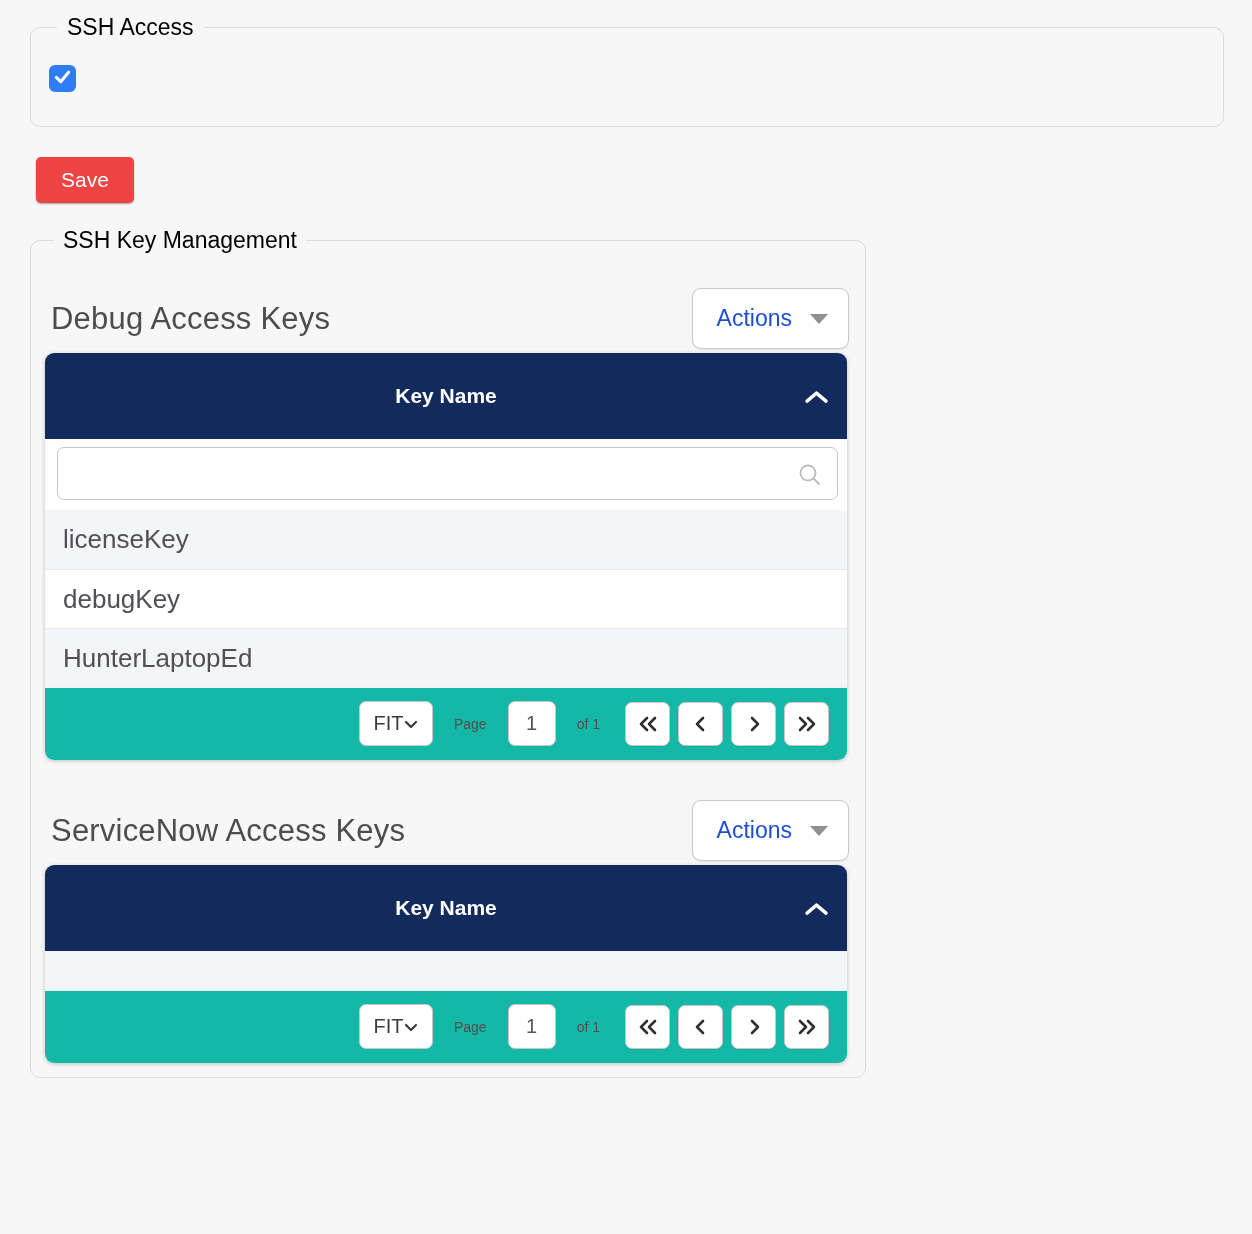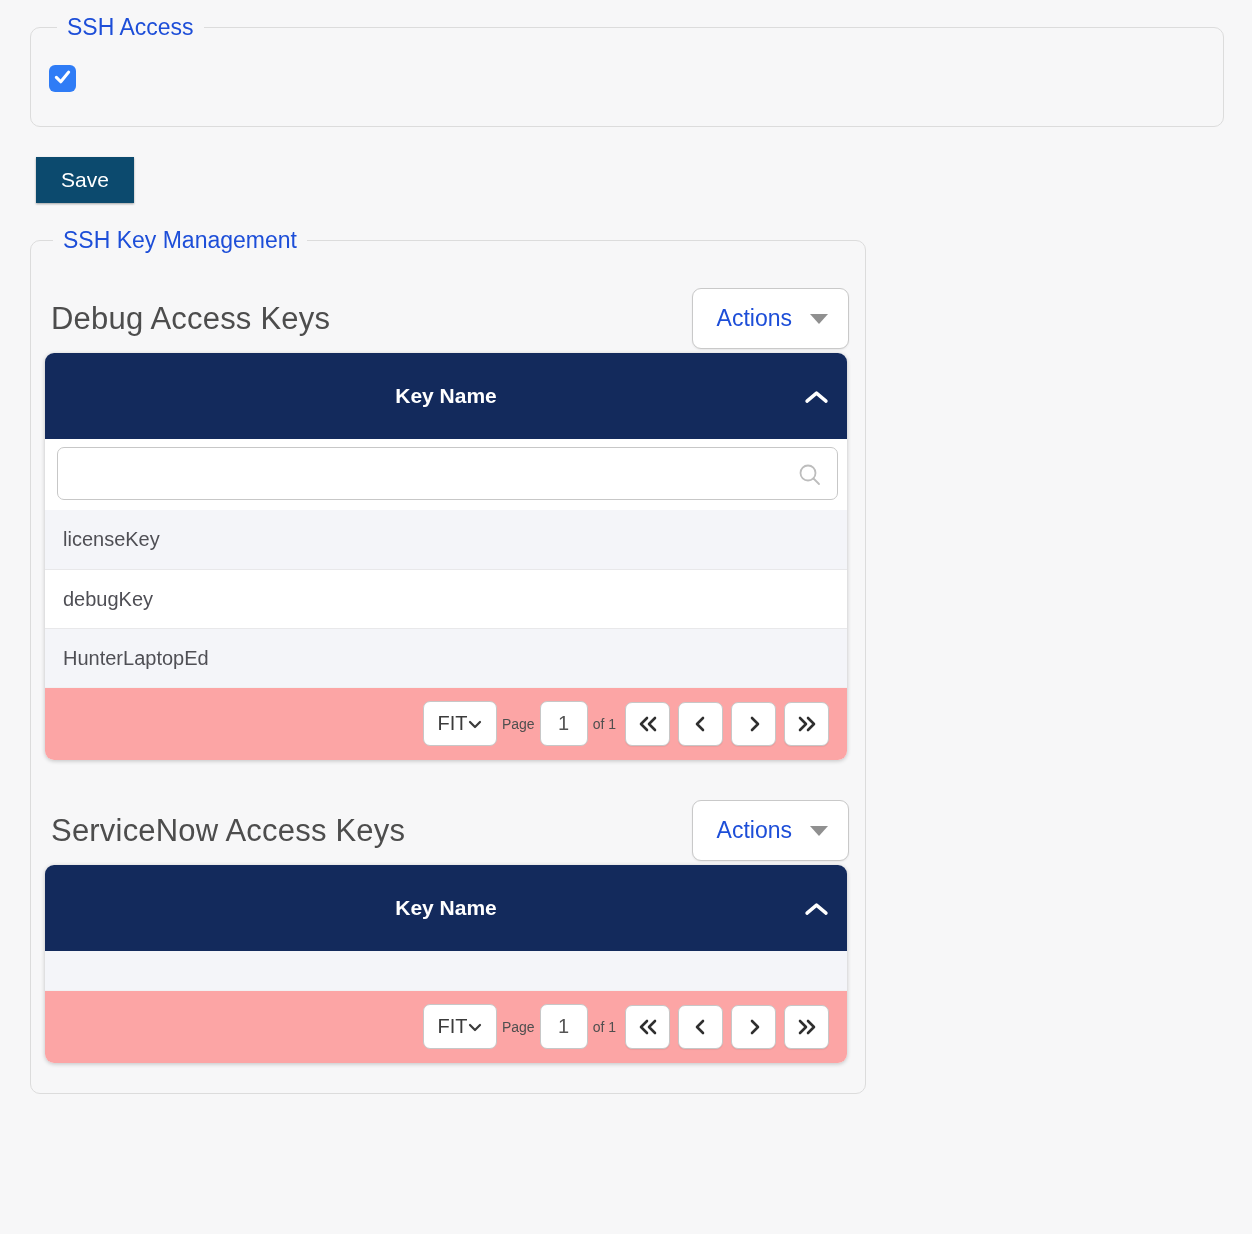--- a/index.html
+++ b/index.html
@@ -13,49 +13,49 @@
   .page { padding: 14px 28px 0 30px; }
 
   
   fieldset {
     border: 1px solid #dcdcdc;
     border-radius: 10px;
     background: transparent;
   }
   legend {
     font-size: 23px;
-    color: #1d4ed8;
+    color: #000000;
     padding: 0 10px;
     margin-left: 8px;
   }
   .ssh-access-fieldset { padding: 24px 18px 34px 18px; }
-  .key-mgmt-fieldset { width: 836px; margin-top: 24px; padding: 0 16px 30px 14px; }
+  .key-mgmt-fieldset { width: 836px; margin-top: 24px; padding: 0 16px 14px 14px; }
 
   
   .checkbox-row { display: flex; align-items: center; gap: 15px; padding-left: 0; }
   .checkbox {
     width: 27px; height: 27px;
     background: #2f7cf6;
     border-radius: 6px;
     display: flex; align-items: center; justify-content: center;
     cursor: pointer;
     flex: 0 0 auto;
   }
   .checkbox-label { font-size: 20px; color: #111; }
 
   
   .save-btn {
     display: inline-block;
     margin: 30px 0 0 6px;
-    background: #0c4a6e;
+    background: #ef4444;
     color: #fff;
     font-size: 21px;
     font-family: inherit;
     border: none;
-    border-radius: 0;
+    border-radius: 5px;
     padding: 11px 25px;
     box-shadow: 0 1px 2px rgba(0,0,0,.35);
     cursor: pointer;
   }
 
   
   .section-header {
     display: flex; justify-content: space-between; align-items: center;
     margin-top: 40px;
     padding-left: 6px;
@@ -106,44 +106,44 @@
     padding: 0 46px 0 14px;
     outline: none;
     background: #fff;
   }
   .search-icon { position: absolute; right: 24px; top: 23px; line-height: 0; }
 
   .row {
     height: 59px;
     display: flex; align-items: center;
     padding: 0 18px;
-    font-size: 20px;
+    font-size: 26px;
     color: #4f4f55;
     border-top: 1px solid #e8e8ea;
     cursor: pointer;
     background: #fff;
   }
   .row.alt { background: #f4f5f9; }
   .row.no-border { border-top: none; }
 
   .empty-row {
     height: 59px;
     display: flex; align-items: center; justify-content: center;
     font-size: 20px; color: #555;
     background: #fff;
   }
   .empty-strip { height: 39px; background: #f4f5f9; }
 
   
   .pagination {
     display: flex; align-items: center; justify-content: flex-end;
-    gap: 5px;
+    gap: 21px;
     padding: 13px 18px 14px 18px;
     border-top: 1px solid #f1f1f2;
-    background: #fca5a5;
+    background: #14b8a6;
   }
   .page-size-select {
     width: 74px; height: 45px;
     border: 1px solid #c7c7c7;
     border-radius: 7px;
     background: #fff;
     display: flex; align-items: center; justify-content: center;
     font-size: 20px; color: #3b3b3b;
     cursor: pointer;
     gap: 1px;

